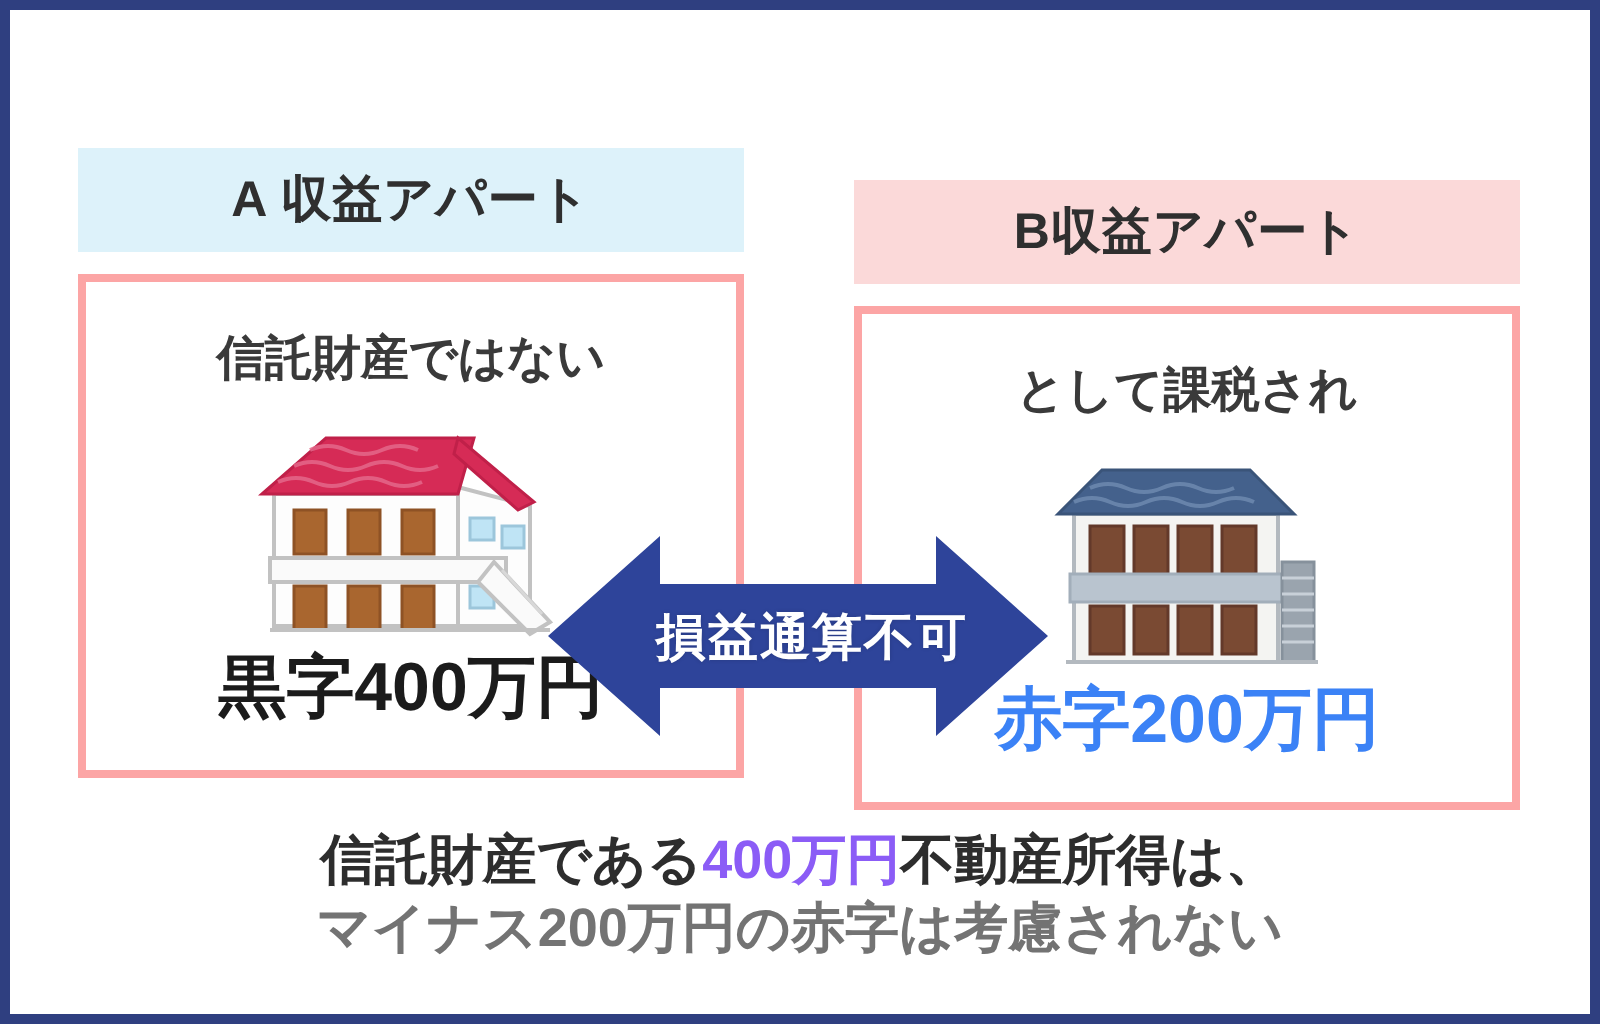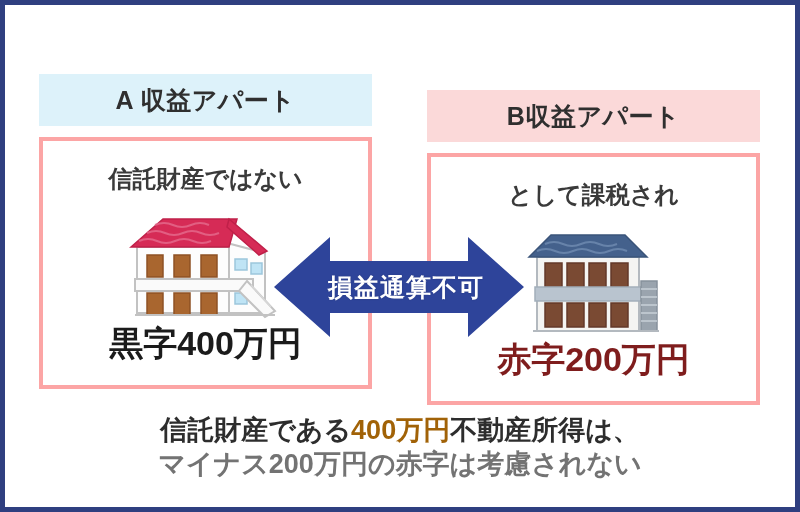--- a/index.html
+++ b/index.html
@@ -61,39 +61,39 @@
   .amount-text {
     position: absolute;
     bottom: 18px;
     left: 0;
     right: 0;
     text-align: center;
     font-size: 34px;
     font-weight: bold;
   }
   .amount-text.black { color: #1b1b1b; }
-  .amount-text.red   { color: #7f1d1d; }
+  .amount-text.red   { color: #3b82f6; }
 
   
   .building {
     position: absolute;
     top: 66px;
     left: 50%;
     transform: translateX(-50%);
     width: 170px;
     height: 120px;
   }
   .building.b-left  { margin-left: -6px; }
   .building.b-right { margin-left: 2px; }
 
   
   .arrow-wrap {
     position: absolute;
     left: 269px;
-    top: 228px;
+    top: 259px;
     width: 250px;
     height: 108px;
     text-align: center;
   }
   .arrow-label {
     position: absolute;
     left: 0;
     right: 0;
     top: 0;
     height: 108px;
@@ -117,21 +117,21 @@
     top: 408px;
     text-align: center;
   }
   .caption-line {
     font-size: 27px;
     font-weight: bold;
     line-height: 34px;
     white-space: nowrap;
   }
   .c-dark { color: #2d2d2d; }
-  .c-blue { color: #a16207; }
+  .c-blue { color: #8b5cf6; }
   .c-red  { color: #737373; }
 </style>
 </head>
 <body>
 
 <div id="screen">
 
   <div class="panel left">
     <div class="panel-header blue">A 収益アパート</div>
 

